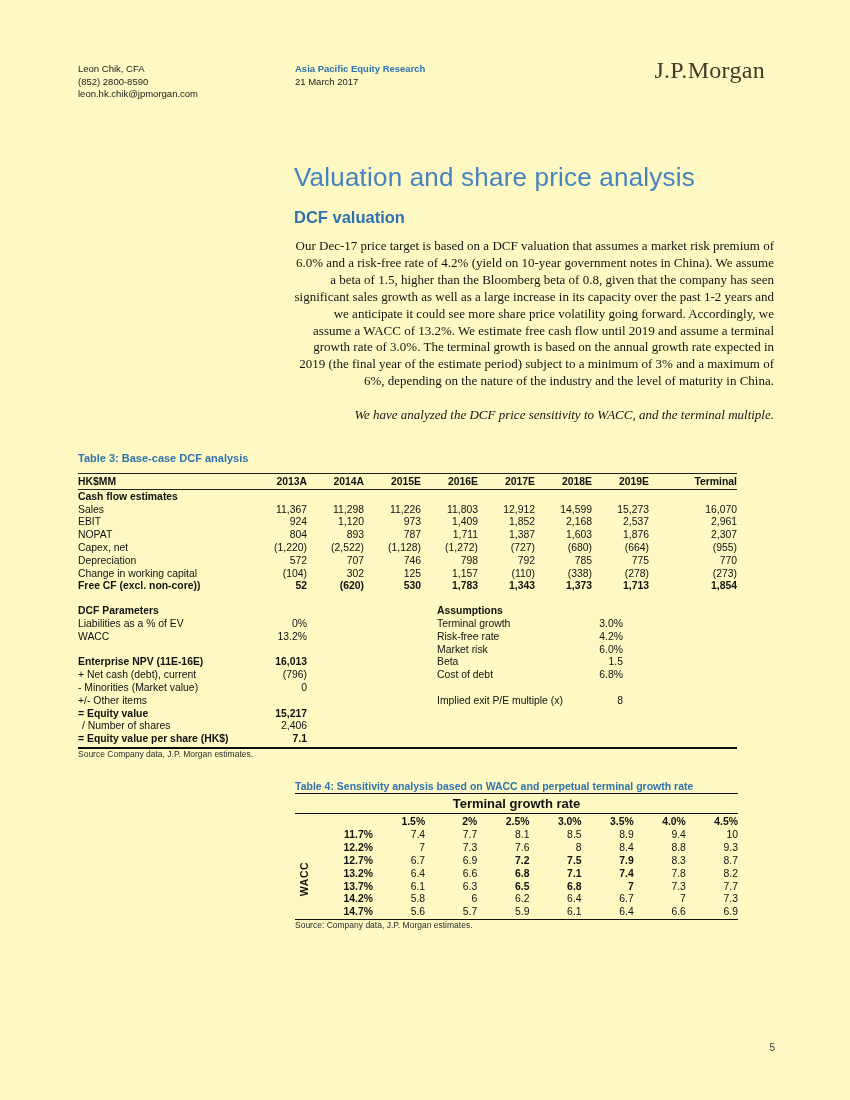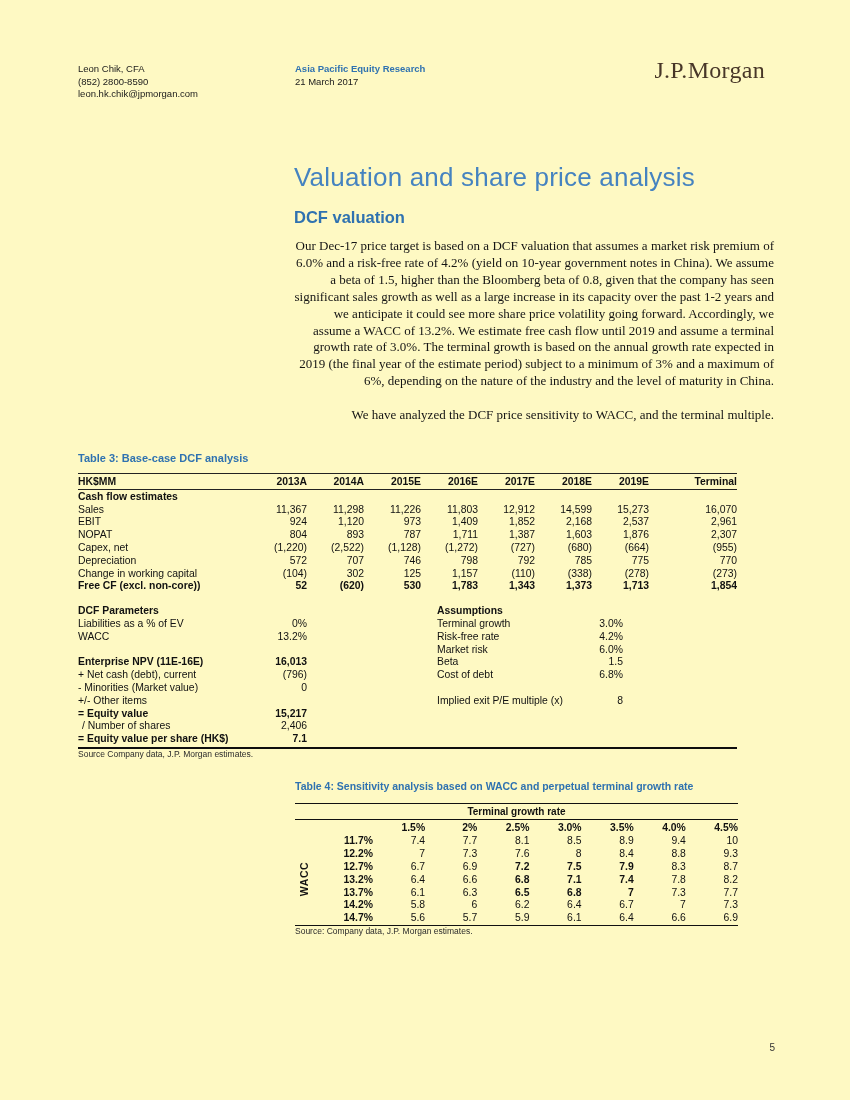--- a/index.html
+++ b/index.html
@@ -24,21 +24,21 @@
     letter-spacing:0.3px;
   }
   
   .main{position:absolute;left:294px;top:162px;width:480px;}
   .main h1{font-size:26px;font-weight:400;color:var(--title-blue);letter-spacing:0.2px;}
   .main h2{font-size:16.5px;font-weight:bold;color:var(--accent);margin-top:15px;}
   .main p{
     font-family:"Liberation Serif",serif;font-size:13px;line-height:16.9px;
     color:#141414;margin-top:11px;text-align:right;
   }
-  .main p.p2{margin-top:17px;}
+  .main p.p2{margin-top:17px;font-style:italic;}
   
   .t3{position:absolute;left:78px;top:452px;width:659px;font-size:10.4px;color:#111;}
   .t-title{font-size:11px;font-weight:bold;color:var(--accent);line-height:13px;}
   .t3-table{margin-top:8px;border-top:1.4px solid #222;}
   .t3-head{
     display:grid;grid-template-columns:172px repeat(7,57px) 88px;
     font-weight:bold;height:16px;align-items:center;border-bottom:1px solid #222;
   }
   .t3-body .row{display:grid;grid-template-columns:172px repeat(7,57px) 88px;height:12.8px;align-items:center;}
   .c{display:block;white-space:nowrap;}
@@ -54,22 +54,22 @@
   .pl.indent{padding-left:4px;}
   .pv{text-align:right;white-space:nowrap;}
   .al{text-align:left;white-space:nowrap;}
   .av{text-align:right;white-space:nowrap;}
   .t3-bottomrule{border-bottom:2px solid #0e0e0e;margin-top:2px;}
   .src{font-size:8.5px;color:#2b2b2b;}
   
   .t4{position:absolute;left:295px;top:780px;width:443px;font-size:10.4px;color:#111;}
   .t4 .t-title{font-size:10.5px;}
   .t4-group{
-    margin-top:10px;border-top:1.5px solid #111;border-bottom:1px solid #111;
-    text-align:center;font-weight:bold;padding:2px 0;font-size:10px;
+    margin-top:0;border-top:1.5px solid #111;border-bottom:1px solid #111;
+    text-align:center;font-weight:bold;padding:2px 0;font-size:13px;
   }
   .t4row{display:grid;grid-template-columns:78px repeat(7,1fr);height:12.9px;align-items:center;}
   .t4row.hdr{height:14px;font-weight:bold;}
   .t4row .rowhdr{text-align:right;font-weight:bold;white-space:nowrap;}
   .t4row .num{text-align:right;white-space:nowrap;}
   .t4-grid{border-bottom:1.5px solid #111;padding-bottom:1px;}
   .wacc-rot{
     position:absolute;left:0;top:54px;width:18px;height:90px;
     display:flex;align-items:center;justify-content:center;
   }

